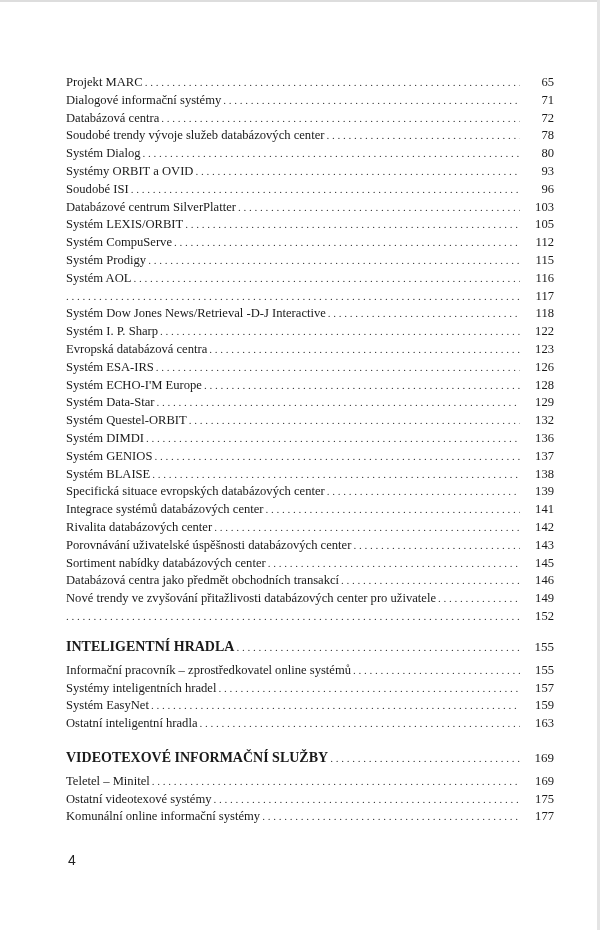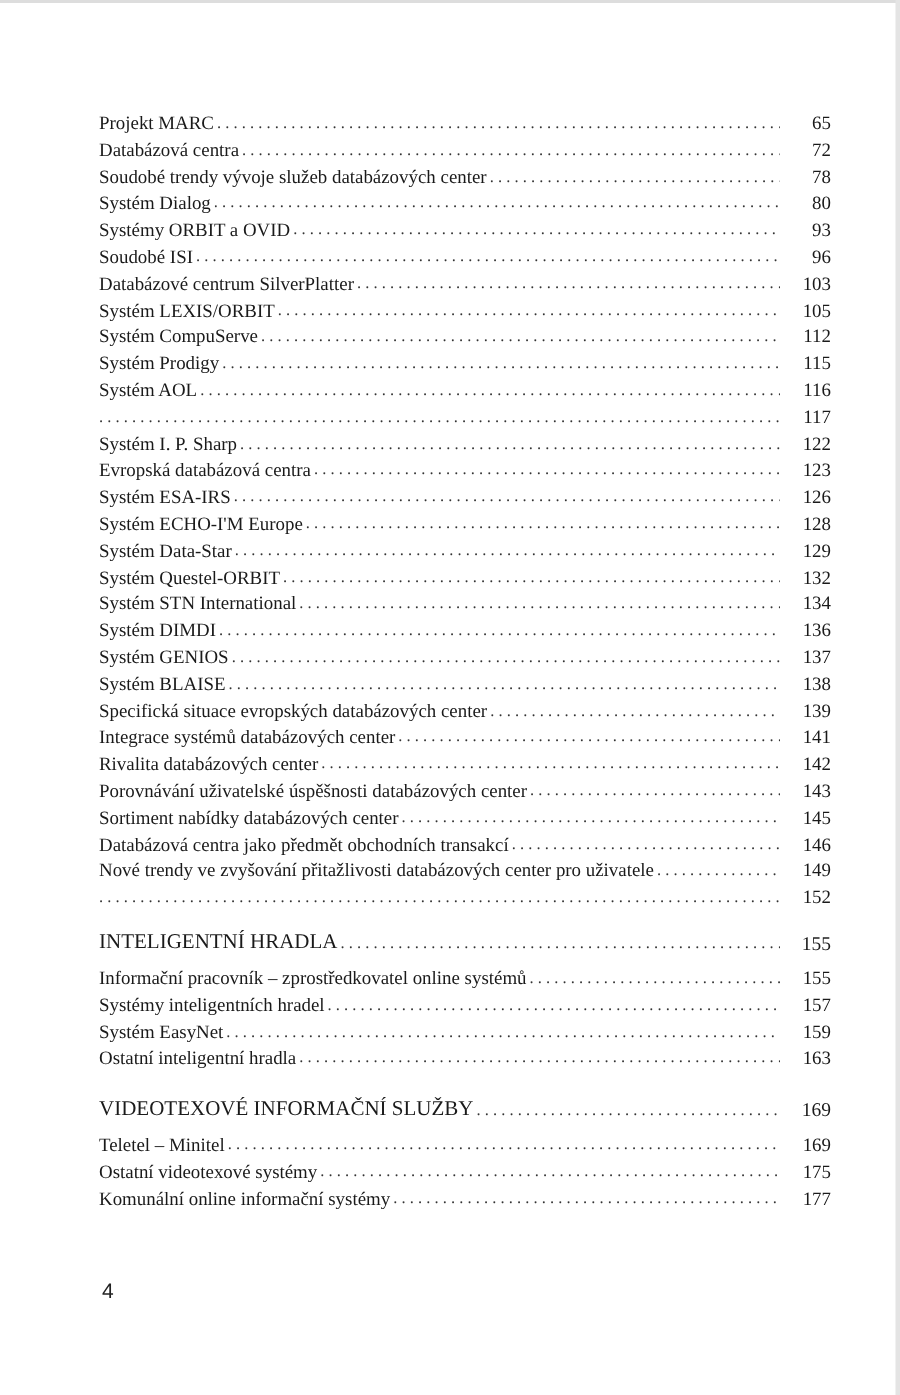--- a/index.html
+++ b/index.html
@@ -17,41 +17,46 @@
     display: flex; align-items: flex-end; height: 17.8px; font-size: 12.6px; line-height: 17.8px;
   }
   .row .title { white-space: nowrap; padding-right: 2px; }
   .row .leader {
     flex: 1; overflow: hidden; white-space: nowrap; letter-spacing: 2.6px; color: #333;
     font-size: 11px;
   }
   .row .leader::after { content: ". . . . . . . . . . . . . . . . . . . . . . . . . . . . . . . . . . . . . . . . . . . . . . . . . . . . . . . . . . . . . . . . . . . . . . . . . . . . . . . . . . . . . . . . . . . . . . . . . . . ."; letter-spacing: 0; }
   .row .page { width: 34px; text-align: right; flex: none; }
   .section { margin-top: 10px; margin-bottom: 4px; height: 22px; line-height: 22px; }
-  .section .title { font-weight: normal; font-size: 14px; }
+  .section .title { font-weight: bold; font-size: 14px; }
   .section .page { font-size: 13px; }
   .page-number {
     position: absolute; left: 68px; top: 852px; font-family: "Liberation Sans", sans-serif;
     font-size: 14px; color: #222;
   }
 </style>
 </head>
 <body>
 
 <div class="top-edge"></div>
 <div class="page-edge"></div>
 
 <div class="toc">
   <div id="part1">
       <div class="row">
         <span class="title">Projekt MARC</span>
         <span class="leader"></span>
         <span class="page">65</span>
       </div>
       <div class="row">
+        <span class="title">Dialogové informační systémy</span>
+        <span class="leader"></span>
+        <span class="page">71</span>
+      </div>
+      <div class="row">
         <span class="title">Databázová centra</span>
         <span class="leader"></span>
         <span class="page">72</span>
       </div>
       <div class="row">
         <span class="title">Soudobé trendy vývoje služeb databázových center</span>
         <span class="leader"></span>
         <span class="page">78</span>
       </div>
       <div class="row">
@@ -92,20 +97,25 @@
       <div class="row">
         <span class="title">Systém AOL</span>
         <span class="leader"></span>
         <span class="page">116</span>
       </div>
       <div class="row">
         <span class="leader"></span>
         <span class="page">117</span>
       </div>
       <div class="row">
+        <span class="title">Systém Dow Jones News/Retrieval -D-J Interactive</span>
+        <span class="leader"></span>
+        <span class="page">118</span>
+      </div>
+      <div class="row">
         <span class="title">Systém I. P. Sharp</span>
         <span class="leader"></span>
         <span class="page">122</span>
       </div>
       <div class="row">
         <span class="title">Evropská databázová centra</span>
         <span class="leader"></span>
         <span class="page">123</span>
       </div>
       <div class="row">
@@ -120,25 +130,20 @@
       </div>
       <div class="row">
         <span class="title">Systém Data-Star</span>
         <span class="leader"></span>
         <span class="page">129</span>
       </div>
       <div class="row">
         <span class="title">Systém Questel-ORBIT</span>
         <span class="leader"></span>
         <span class="page">132</span>
-      </div>
-      <div class="row">
-        <span class="title">Systém STN International</span>
-        <span class="leader"></span>
-        <span class="page">134</span>
       </div>
       <div class="row">
         <span class="title">Systém DIMDI</span>
         <span class="leader"></span>
         <span class="page">136</span>
       </div>
       <div class="row">
         <span class="title">Systém GENIOS</span>
         <span class="leader"></span>
         <span class="page">137</span>

